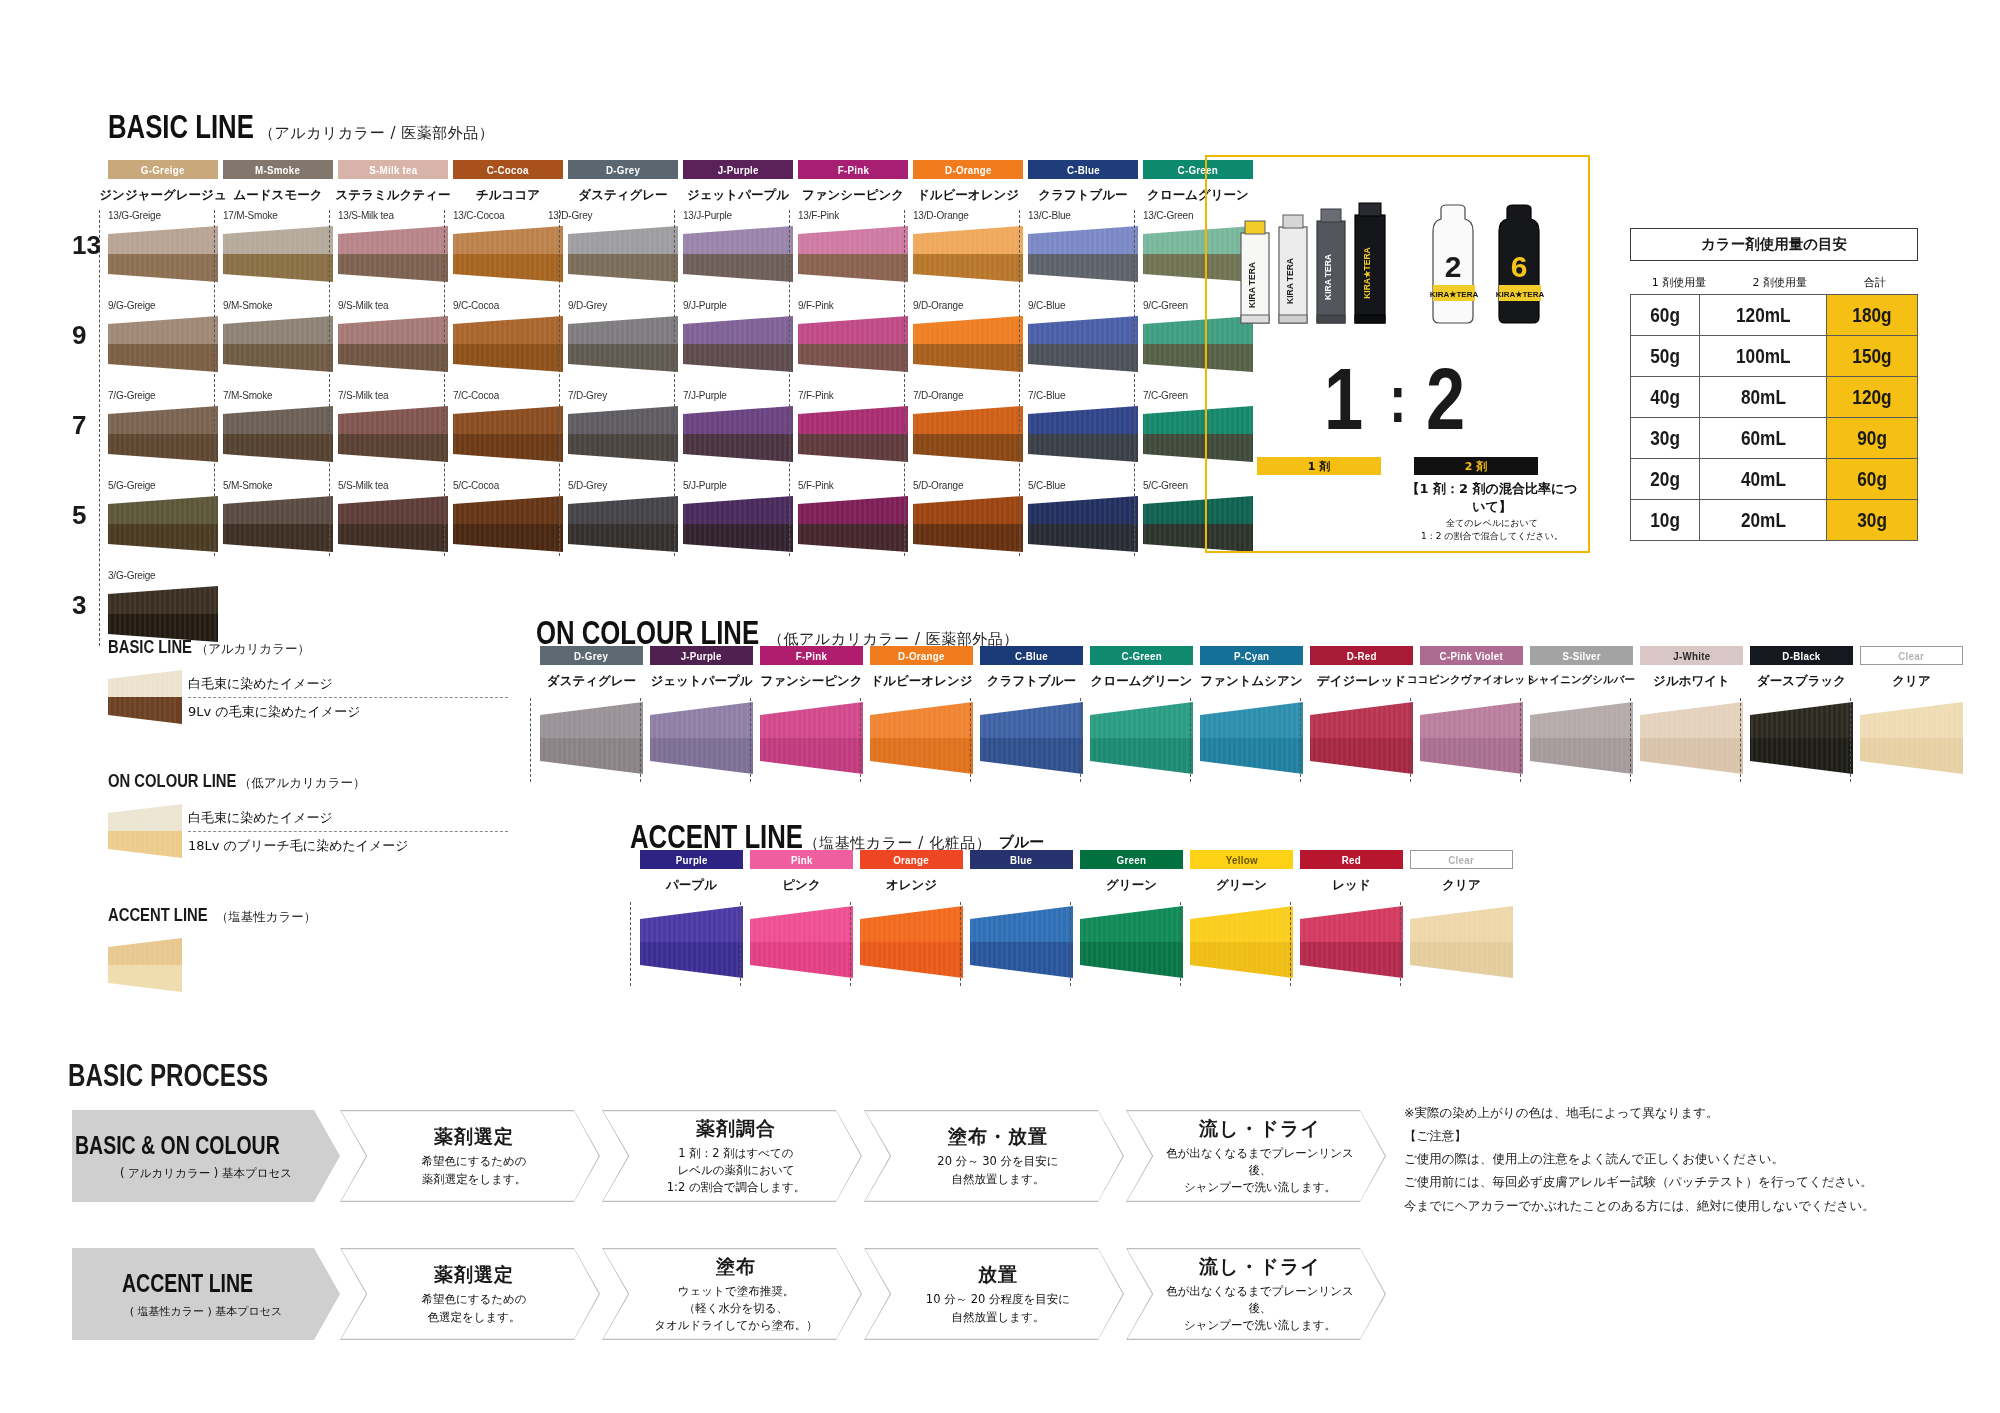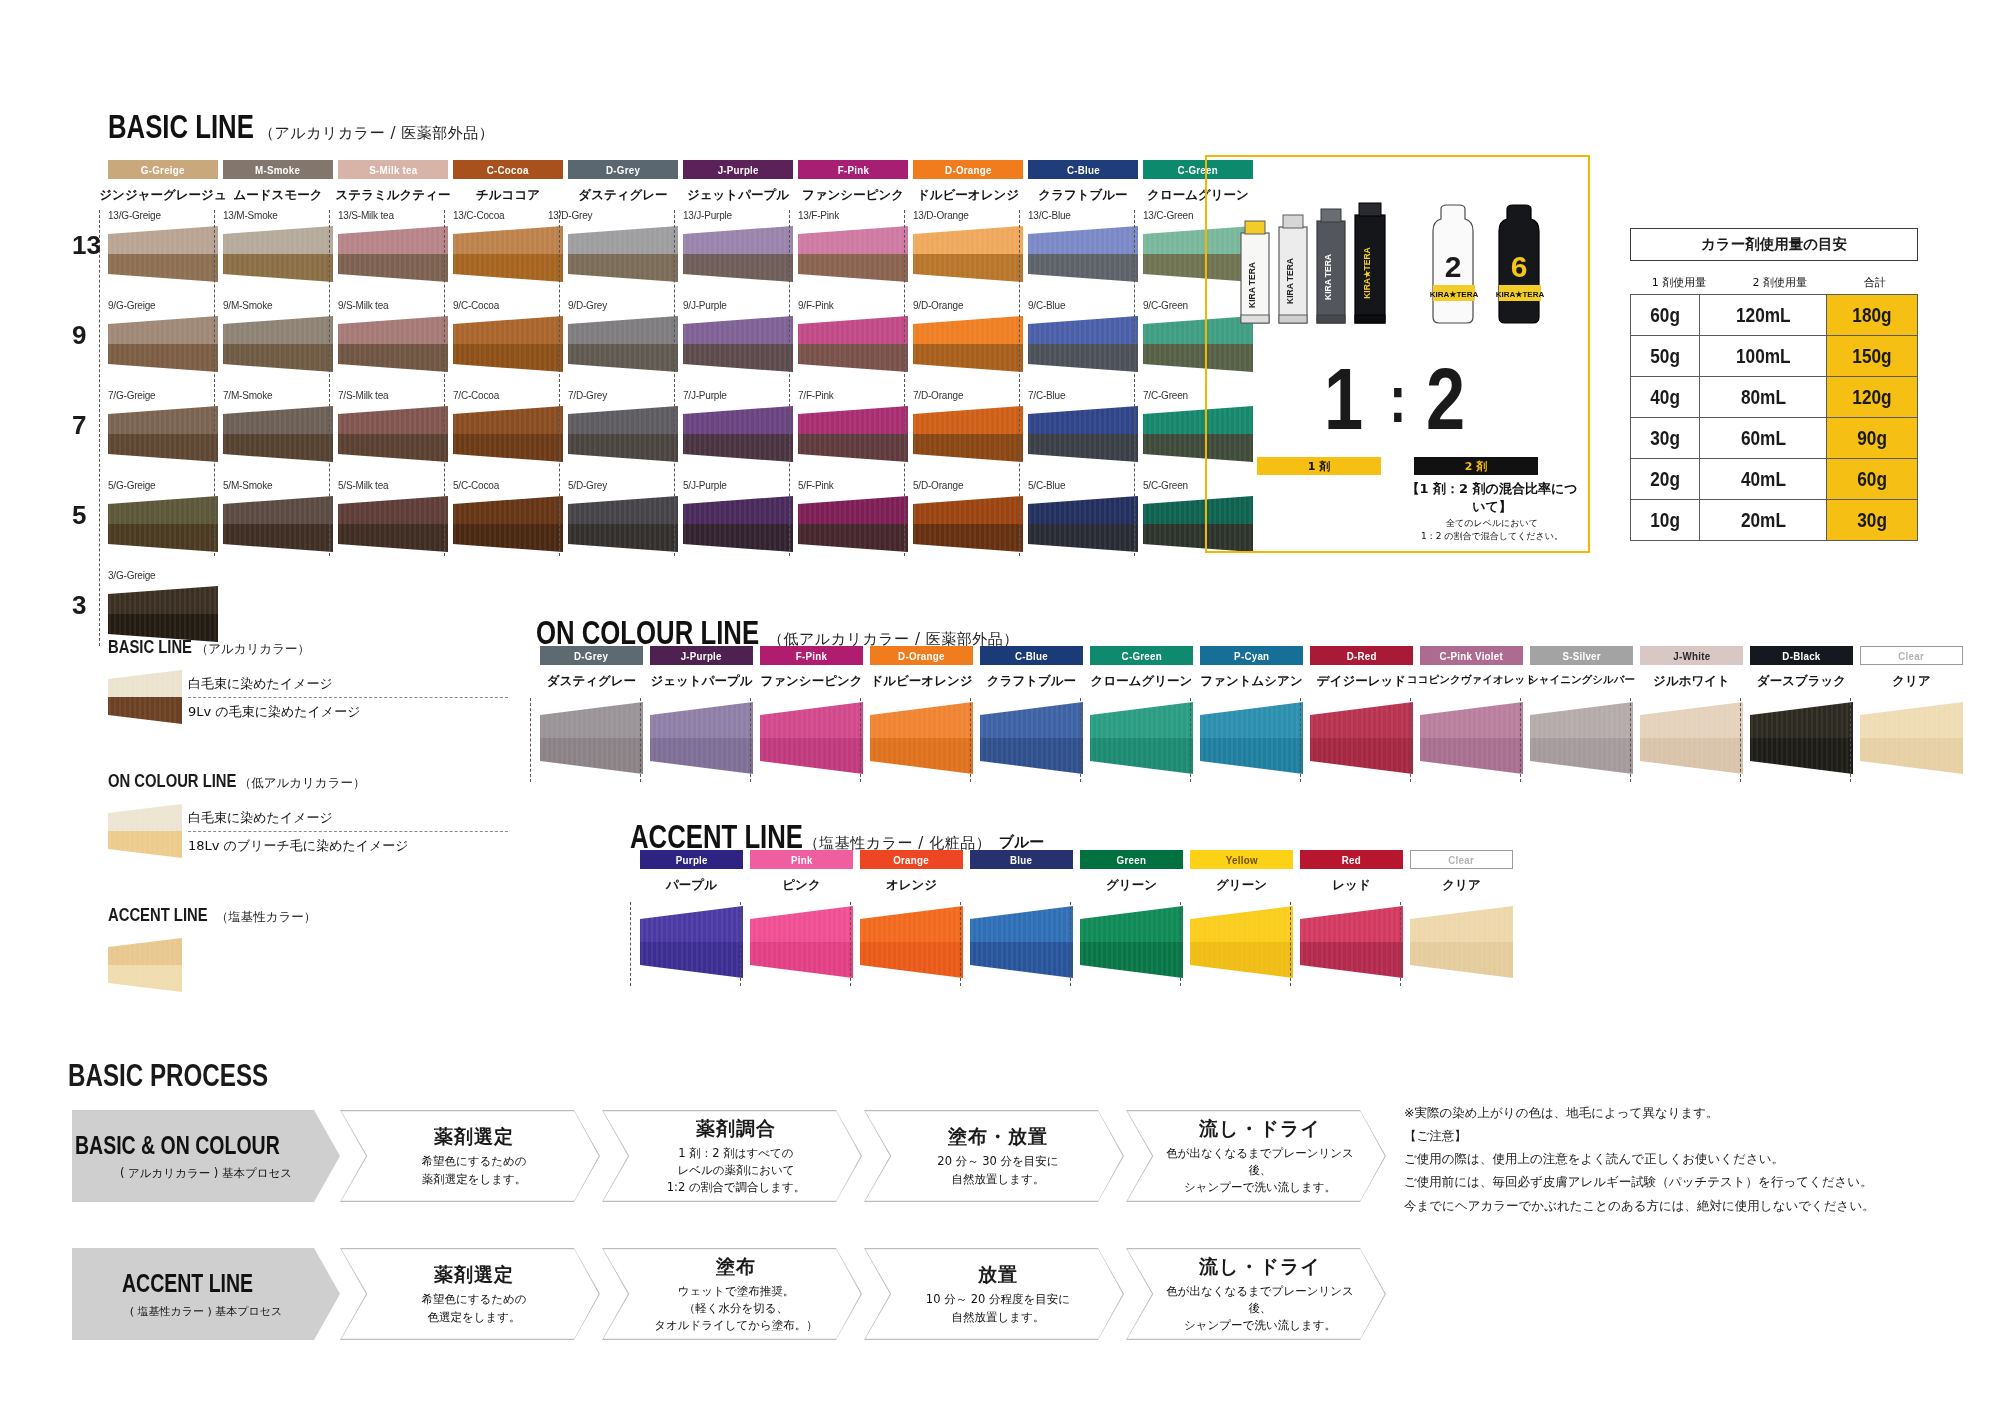--- a/index.html
+++ b/index.html
@@ -211,21 +211,21 @@
         <line x1="92" y1="1" x2="92" y2="55" stroke="rgba(255,255,255,0.10)" stroke-width="1.2"></line>
         <line x1="97" y1="1" x2="97" y2="55" stroke="rgba(255,255,255,0.10)" stroke-width="1.2"></line>
         <line x1="102" y1="1" x2="102" y2="55" stroke="rgba(255,255,255,0.10)" stroke-width="1.2"></line>
         <line x1="107" y1="1" x2="107" y2="55" stroke="rgba(255,255,255,0.10)" stroke-width="1.2"></line>
       </svg></div>
     <div class="chip" style="position: absolute; left: 223px; top: 160px; width: 110px; background: rgb(131, 118, 108); color: rgb(255, 255, 255);">
       <span>M-Smoke</span>
     </div>
     <div class="chip-jp jp" style="position: absolute; left: 211px; top: 182px; width: 134px;">ムードスモーク</div>
     <div class="dash-v" style="left: 214px; top: 210px; height: 346px;"></div>
-    <div class="code" style="position: absolute; left: 223px; top: 210px; width: 120px;">13/M-Smoke</div>
+    <div class="code" style="position: absolute; left: 223px; top: 210px; width: 120px;">17/M-Smoke</div>
     <div style="position: absolute; left: 223px; top: 226px;"><svg width="110" height="56" viewBox="0 0 110 56">
         <path d="M0 8 L110 0 L110 28 L0 28 Z" fill="#b5aa9c"></path>
         <path d="M0 28 L110 28 L110 56 L0 48 Z" fill="#8a6f45"></path>
         <line x1="2" y1="1" x2="2" y2="55" stroke="rgba(255,255,255,0.10)" stroke-width="1.2"></line>
         <line x1="7" y1="1" x2="7" y2="55" stroke="rgba(255,255,255,0.10)" stroke-width="1.2"></line>
         <line x1="12" y1="1" x2="12" y2="55" stroke="rgba(255,255,255,0.10)" stroke-width="1.2"></line>
         <line x1="17" y1="1" x2="17" y2="55" stroke="rgba(255,255,255,0.10)" stroke-width="1.2"></line>
         <line x1="22" y1="1" x2="22" y2="55" stroke="rgba(255,255,255,0.10)" stroke-width="1.2"></line>
         <line x1="27" y1="1" x2="27" y2="55" stroke="rgba(255,255,255,0.10)" stroke-width="1.2"></line>
         <line x1="32" y1="1" x2="32" y2="55" stroke="rgba(255,255,255,0.10)" stroke-width="1.2"></line>

